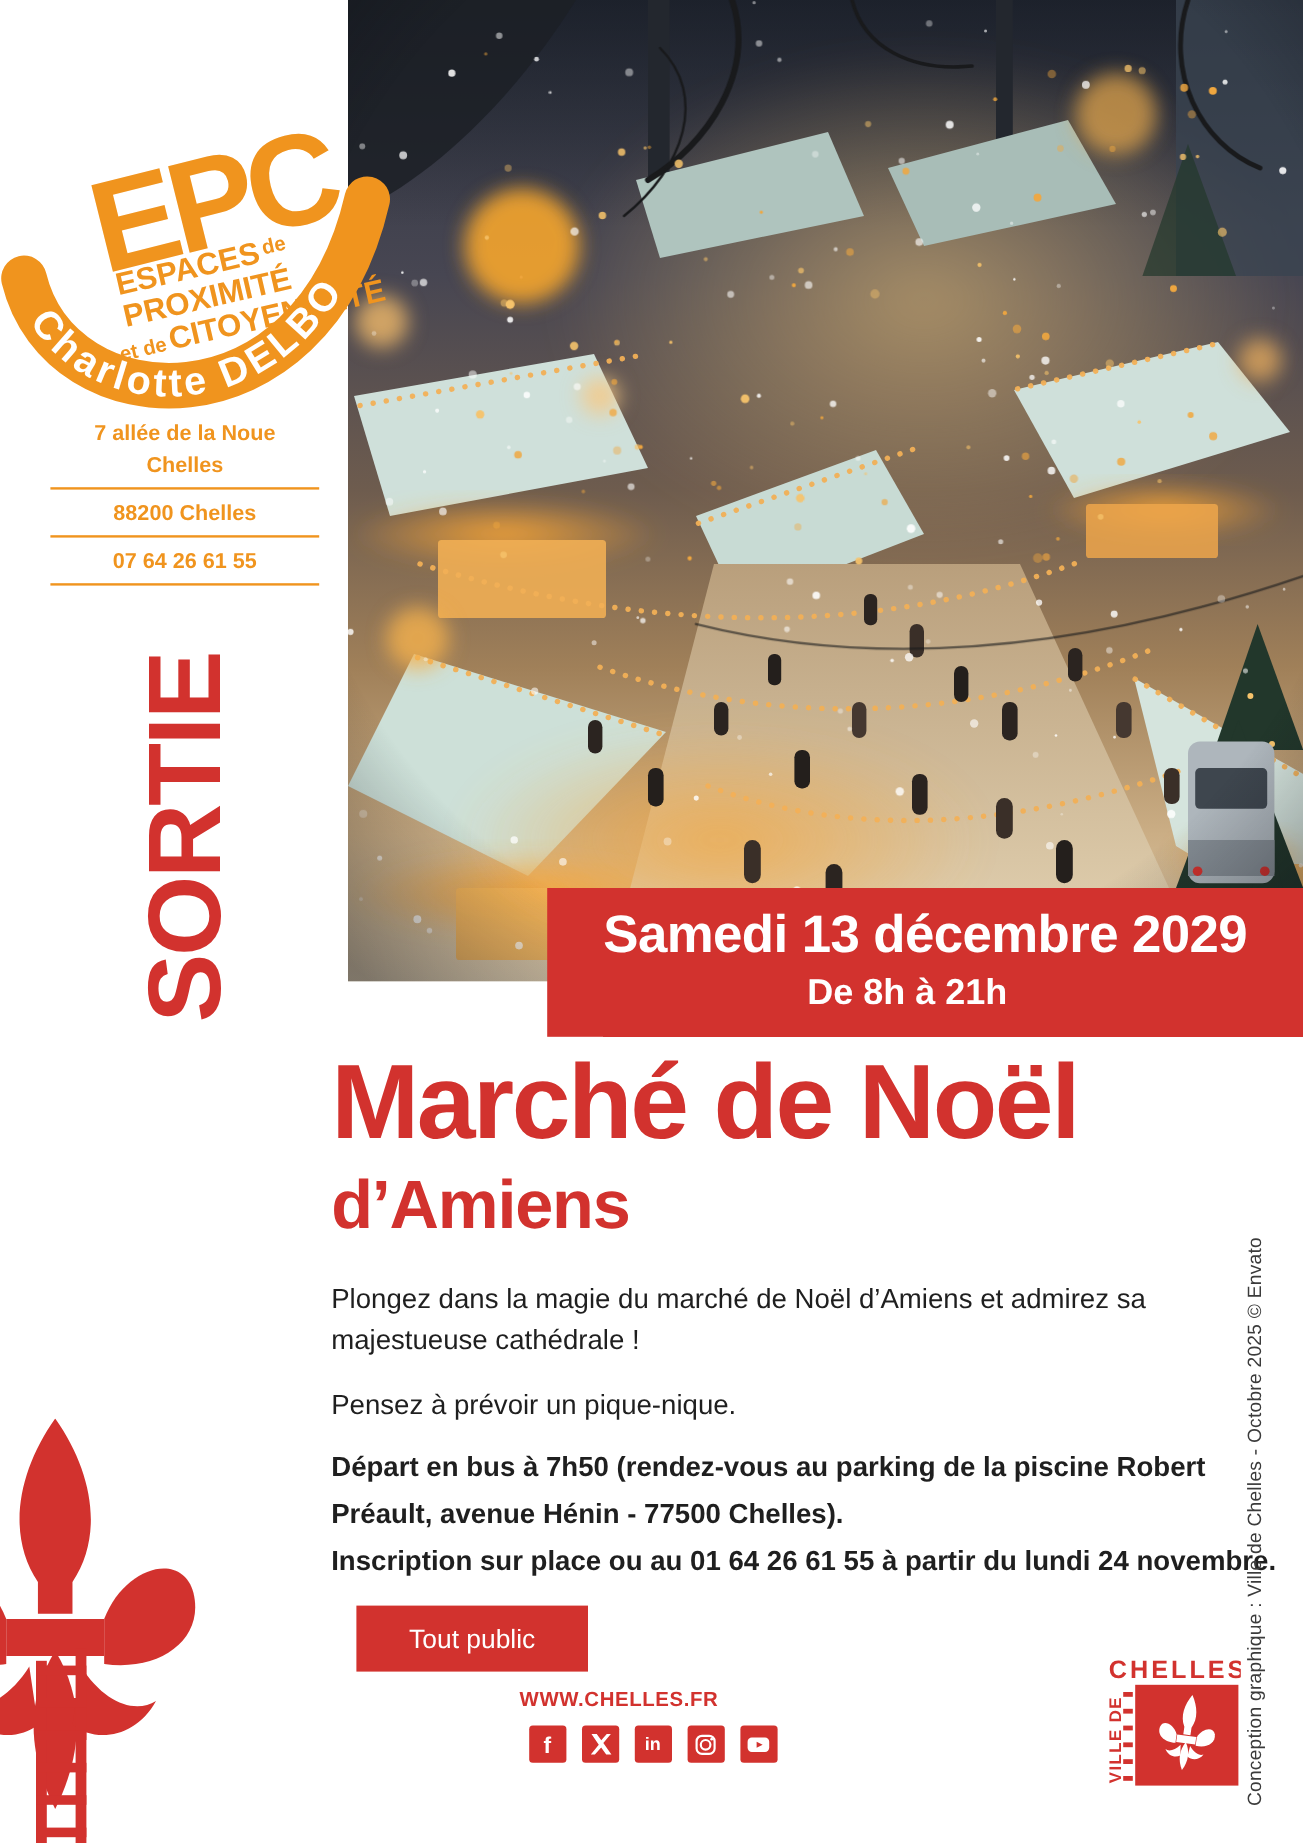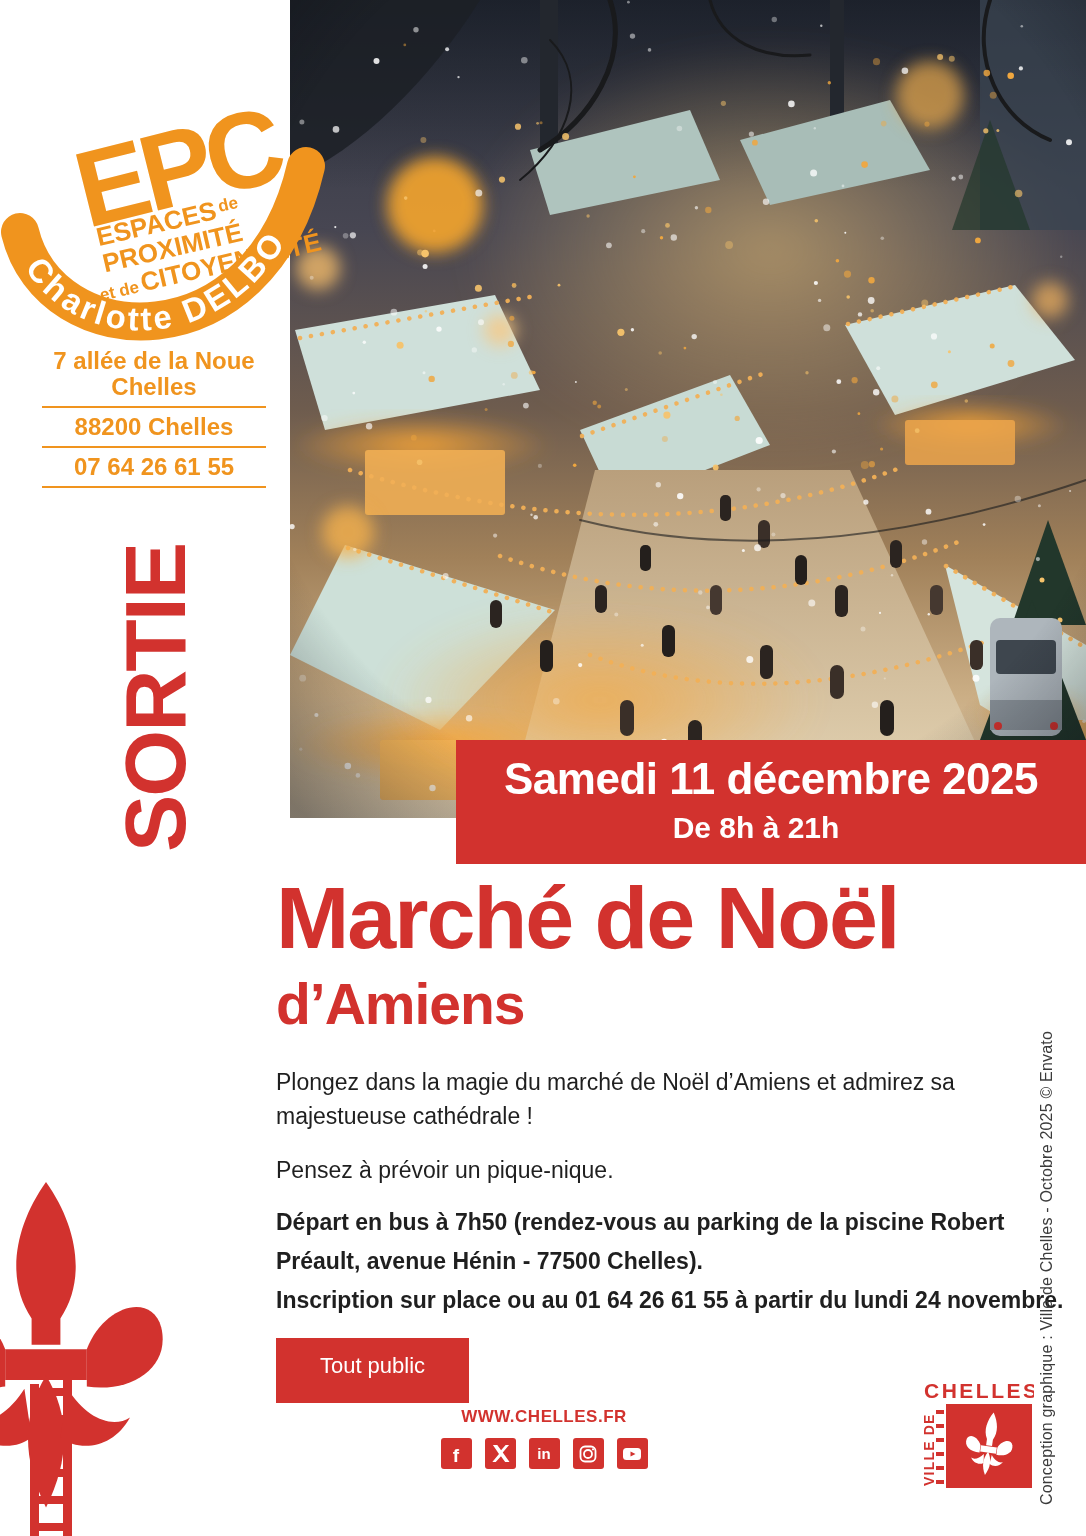--- a/index.html
+++ b/index.html
@@ -4,41 +4,41 @@
 <style>
   html,body{margin:0;padding:0;background:#ffffff;}
   .page{position:relative;width:1086px;height:1536px;background:#ffffff;overflow:hidden;
         font-family:"Liberation Sans",sans-serif;}
   
   .photo{position:absolute;left:290px;top:0;width:796px;height:818px;z-index:1;}
   
   .epc-logo{position:absolute;left:0;top:36px;width:340px;height:320px;z-index:6;}
   
   .addr{position:absolute;left:42px;top:348px;width:224px;z-index:2;
-        color:#F0941E;font-weight:700;font-size:24px;line-height:26px;text-align:center;}
+        color:#F0941E;font-weight:700;font-size:18px;line-height:26px;text-align:center;}
   .addr .rule{border-bottom:2px solid #F0941E;margin:6px 0;}
   
   .sortie{position:absolute;left:155px;top:698px;transform:translate(-50%,-50%) rotate(-90deg);
           color:#D2322E;font-size:86px;font-weight:700;letter-spacing:-2px;white-space:nowrap;z-index:2;}
   
   .banner{position:absolute;left:456px;top:740px;width:630px;height:124px;background:#D2322E;
           color:#fff;z-index:5;}
   .banner-date{font-size:44px;font-weight:700;text-align:center;margin-top:14px;letter-spacing:-0.5px;}
   .banner-time{font-size:30px;font-weight:700;text-align:center;padding-right:30px;margin-top:7px;}
   
   .content{position:absolute;left:276px;top:874px;width:812px;z-index:2;color:#1f1f1f;}
   .title{color:#D2322E;font-size:88px;line-height:1;font-weight:700;letter-spacing:-2px;}
   .subtitle{color:#D2322E;font-size:57px;line-height:1;font-weight:700;margin-top:14px;letter-spacing:-1px;}
   .para{margin-top:32px;font-size:23px;line-height:34px;}
   .para2{margin-top:20px;font-size:23px;line-height:34px;}
   .details{margin-top:16px;font-size:23px;line-height:39px;font-weight:700;}
   .badge{margin-top:18px;display:inline-block;background:#D2322E;color:#fff;font-size:22px;
-         width:193px;height:65px;line-height:55px;text-align:center;}
-  
-  .footer{position:absolute;left:433px;top:1407px;width:222px;text-align:center;z-index:2;}
+         width:193px;height:55px;line-height:55px;text-align:center;margin-left:21px;}
+  
+  .footer{position:absolute;left:433px;top:1407px;width:222px;text-align:left;z-index:2;}
   .site{font-size:17px;font-weight:700;color:#D2322E;letter-spacing:0.5px;}
   .social{margin-top:11px;display:flex;justify-content:center;gap:13px;}
   .sq{width:31px;height:31px;background:#D2322E;border-radius:3px;display:flex;
       align-items:center;justify-content:center;color:#fff;font-weight:700;}
   .sq .ltr{font-size:19px;line-height:1;}
   
   .city-logo{position:absolute;left:910px;top:1372px;width:124px;height:120px;z-index:2;text-align:center;}
   .fleur-deco{position:absolute;left:-74px;top:1182px;width:240px;height:330px;z-index:2;}
   .ladder{position:absolute;left:28px;top:1374px;width:46px;height:162px;z-index:3;}
   .credit{position:absolute;left:1047px;top:1268px;transform:translate(-50%,-50%) rotate(-90deg);
@@ -428,21 +428,21 @@
     <div class="rule"></div>
     <div>88200 Chelles</div>
     <div class="rule"></div>
     <div>07 64 26 61 55</div>
     <div class="rule"></div>
   </div>
 
   <div class="sortie">SORTIE</div>
 
   <div class="banner">
-    <div class="banner-date">Samedi 11 décembre 2025</div>
+    <div class="banner-date">Samedi 13 décembre 2029</div>
     <div class="banner-time">De 8h à 21h</div>
   </div>
 
   <div class="content">
     <div class="title">Marché de Noël</div>
     <div class="subtitle">d’Amiens</div>
     <div class="para">
       <div>Plongez dans la magie du marché de Noël d’Amiens et admirez sa</div>
       <div>majestueuse cathédrale !</div>
     </div>

